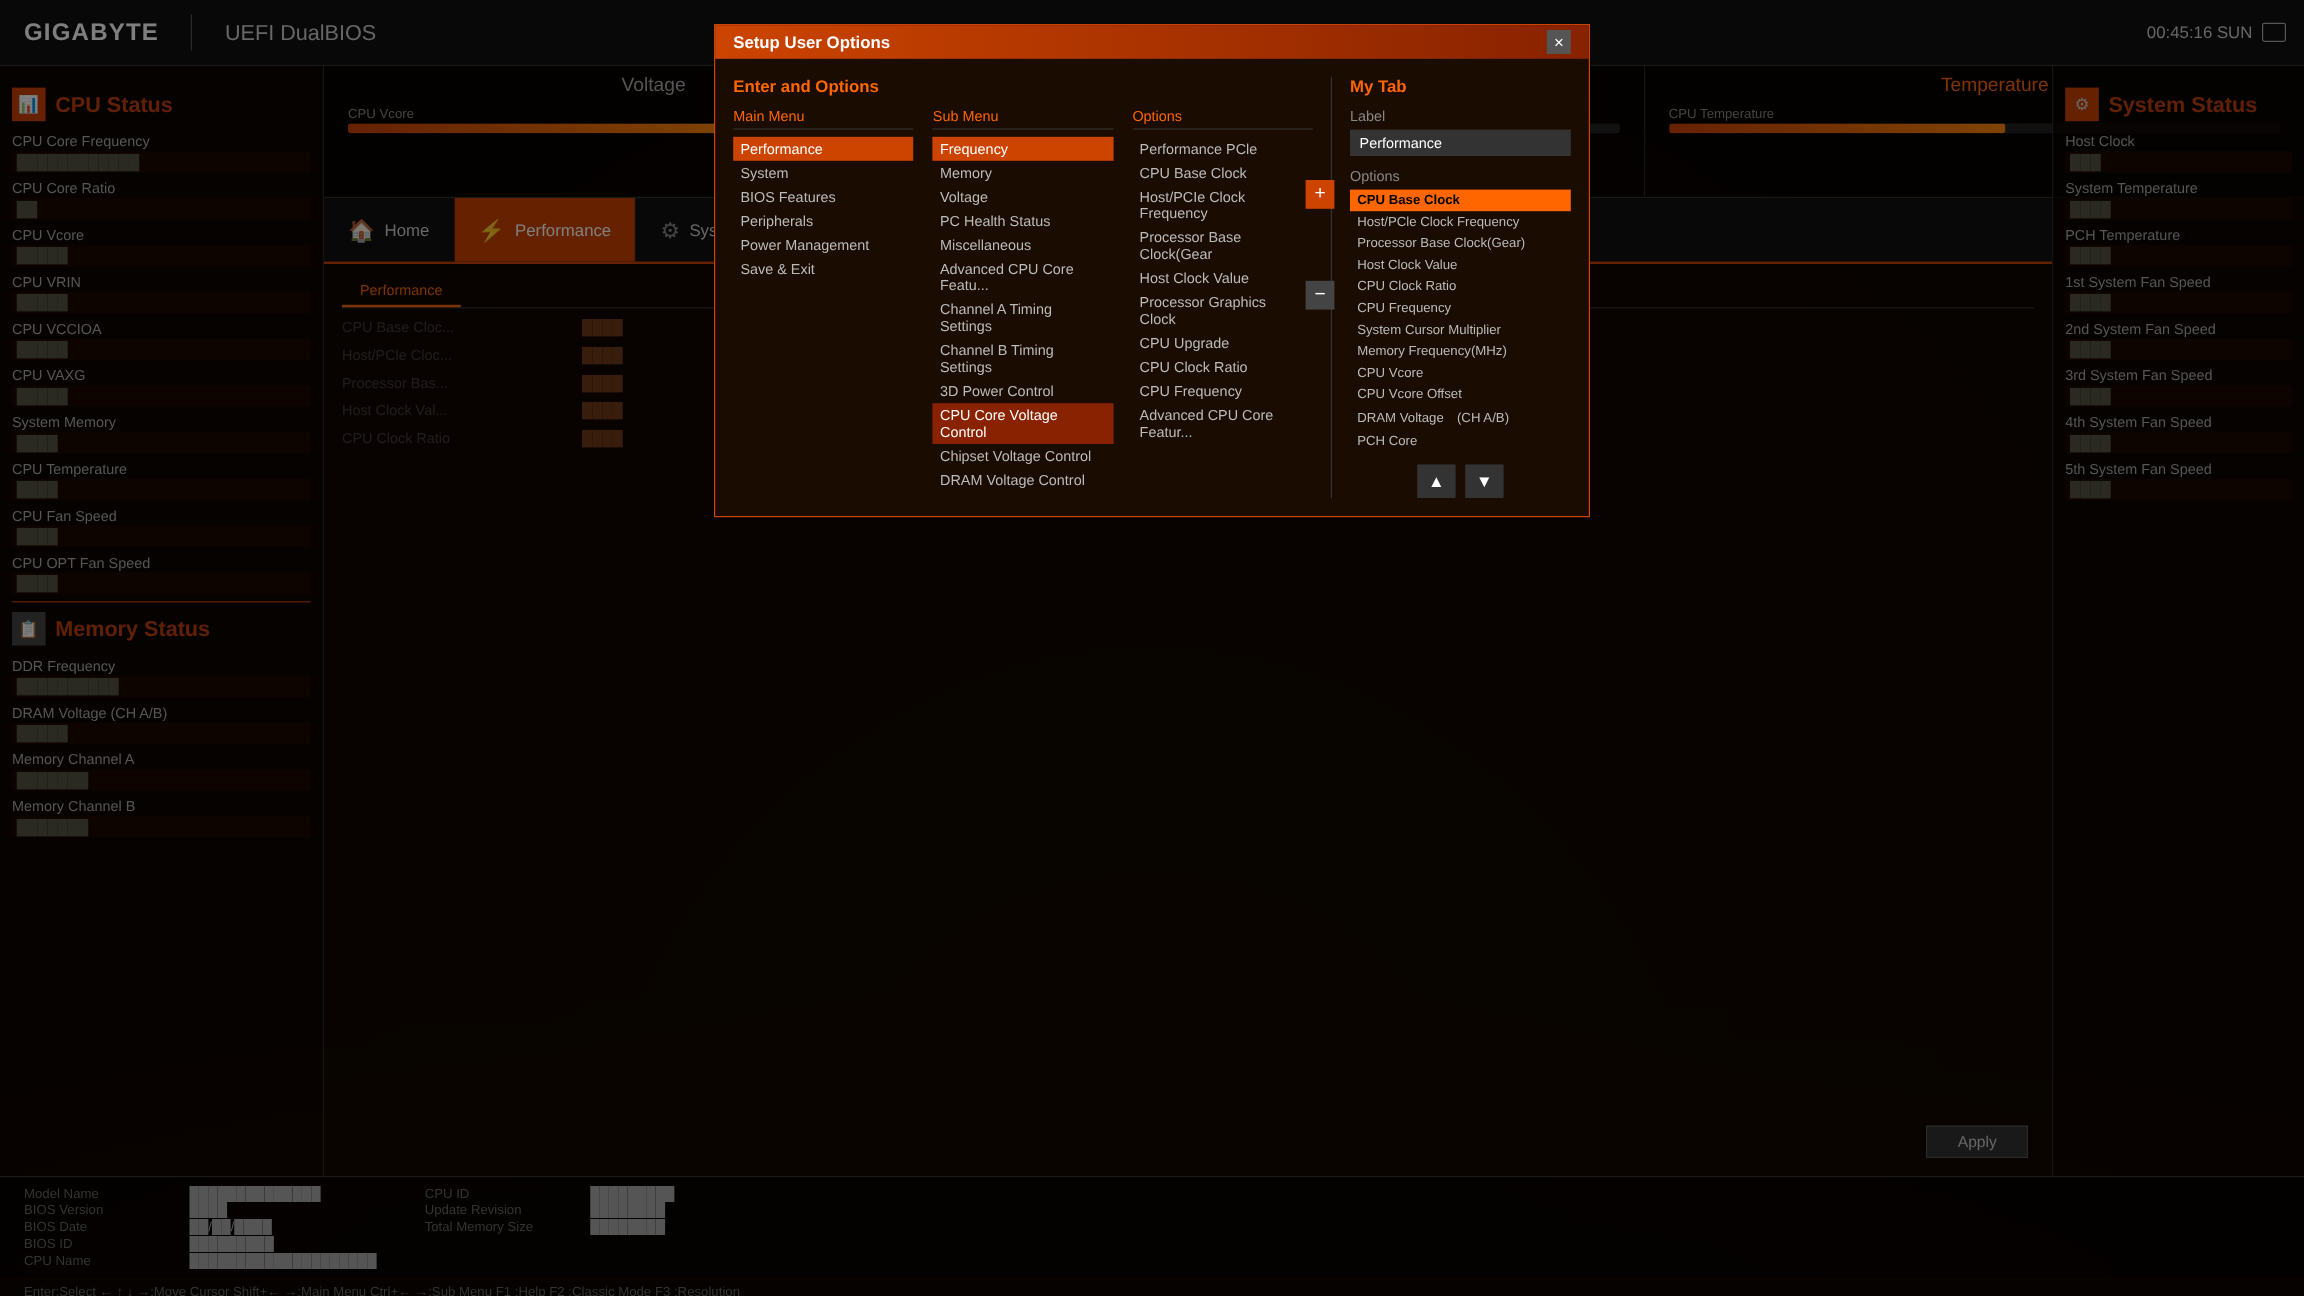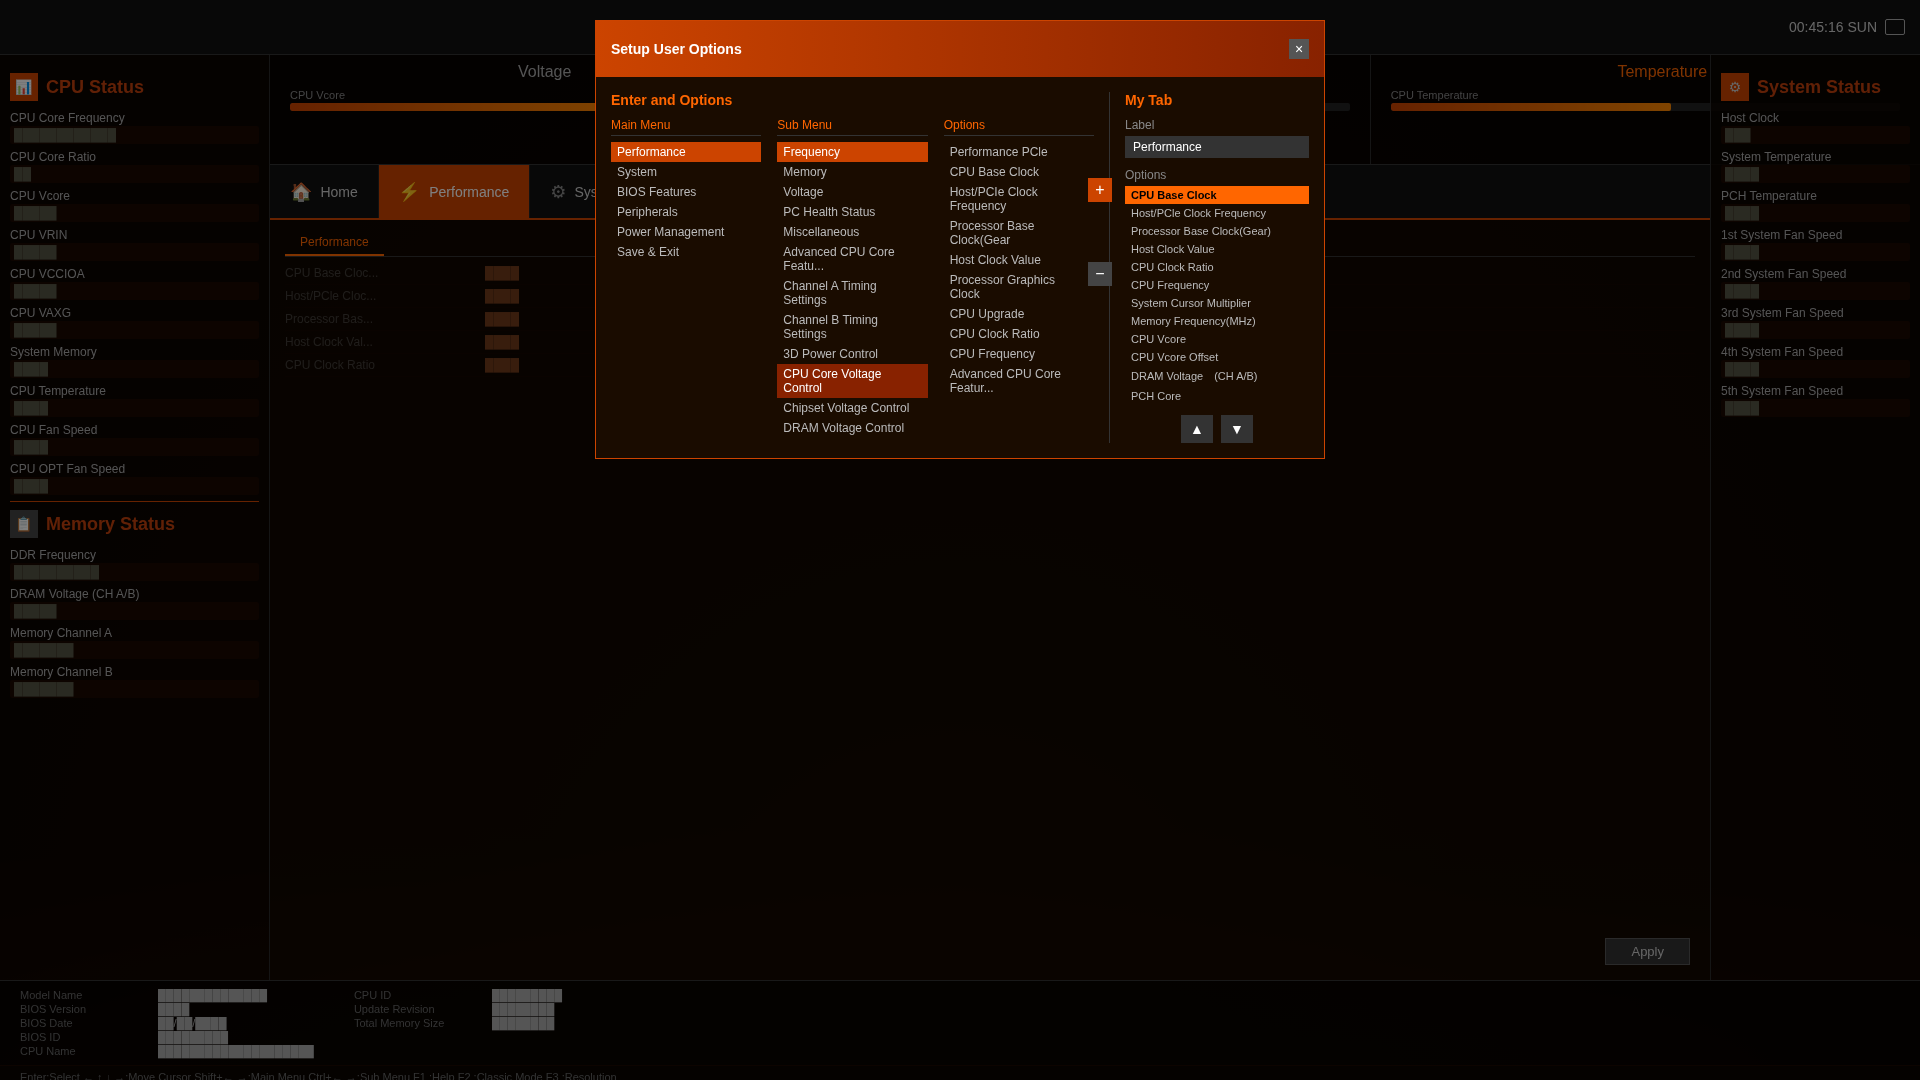--- a/index.html
+++ b/index.html
@@ -291,21 +291,21 @@
     }
     .dialog {
       background: #1a0c00;
       border: 1px solid #cc4400;
       width: 730px;
       border-radius: 0;
       position: relative;
     }
     .dialog-title-bar {
       background: linear-gradient(to right, #cc4400, #882200);
-      padding: 18px 15px;
+      padding: 4px 15px;
       display: flex;
       align-items: center;
       justify-content: space-between;
     }
     .dialog-title-text {
       color: #fff;
       font-size: 14px;
       font-weight: bold;
     }
     .dialog-close-btn {
@@ -490,20 +490,25 @@
       padding: 5px 25px;
       cursor: pointer;
       font-size: 13px;
       z-index: 6;
     }
   </style>
 </head>
 <body>
 
 <div class="header">
+  <div class="header-brand">
+    <span class="gigabyte-logo">GIGABYTE</span>
+    <span class="header-divider"></span>
+    <span class="uefi-title">UEFI DualBIOS</span>
+  </div>
   <div class="header-time">
     <span>00:45:16 SUN</span>
     <span class="hdd-icon"></span>
   </div>
 </div>
 
 <div class="bg-texture"></div>
 <div class="bg-lava"></div>
 
 <div class="monitoring-area">

